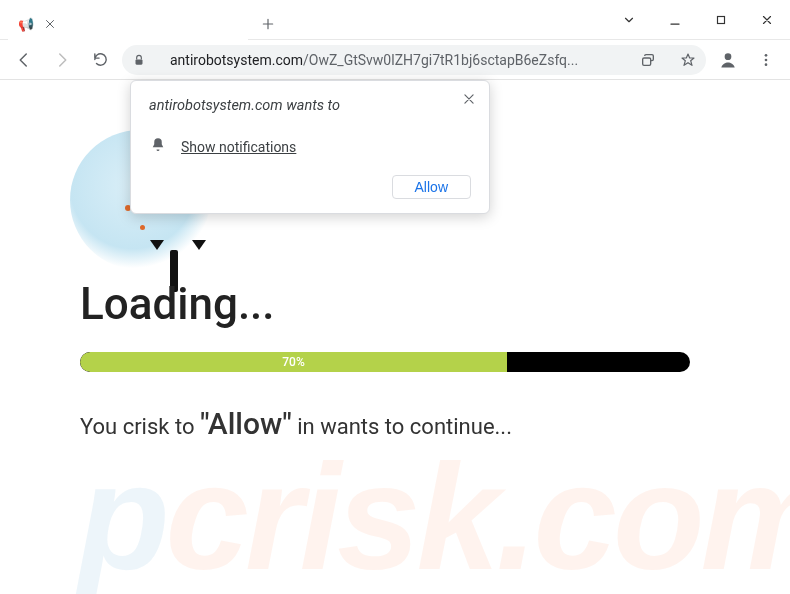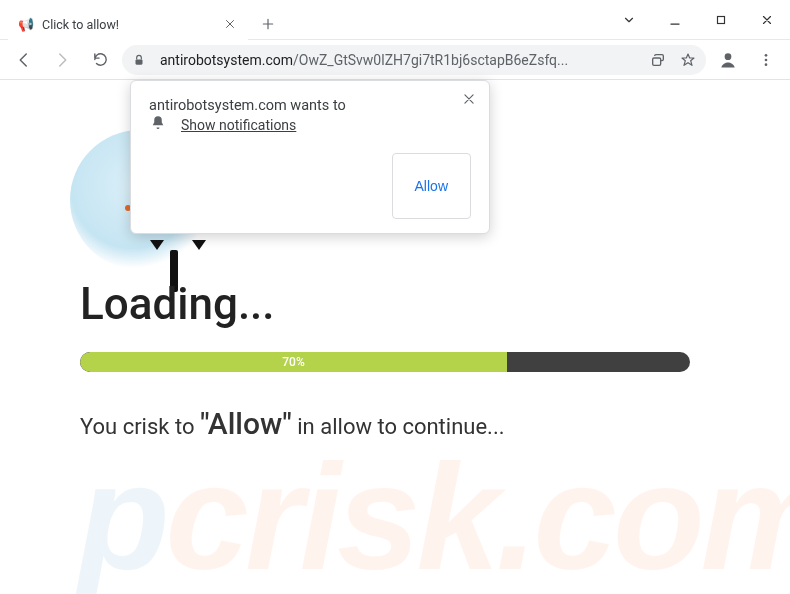--- a/index.html
+++ b/index.html
@@ -83,21 +83,21 @@
     }
     .tool-icon.disabled { color: #bdbdbd; }
     .omnibox {
       flex: 1;
       height: 30px;
       background: #f1f3f4;
       border-radius: 15px;
       display: flex;
       align-items: center;
       padding: 0 10px;
-      gap: 14px;
+      gap: 24px;
       color: #202124;
       font-size: 14px;
       overflow: hidden;
     }
     .omnibox .lock { color:#5f6368; display:flex; }
     .omnibox .url { flex:1; white-space: nowrap; overflow:hidden; text-overflow: ellipsis; color:#5f6368;}
     .omnibox .url .host { color:#202124; }
     
     .page {
       position: relative;
@@ -131,21 +131,21 @@
       font-size: 44px;
       font-weight: 500;
       color: #222;
       margin-top: 4px;
       margin-bottom: 22px;
     }
     .progress-bar {
       position: relative;
       width: 610px;
       height: 20px;
-      background: #404040;
+      background: #000000;
       border-radius: 10px;
       overflow: hidden;
     }
     .progress-fill {
       position:absolute; left:0; top:0; bottom:0;
       background: #b4d24a;
       width: 70%;
       border-radius: 10px 0 0 10px;
     }
     .progress-label {
@@ -194,44 +194,43 @@
       font-size: 14px;
       color: #3c4043;
     }
     .perm-popup .pp-close {
       position: absolute;
       top: 8px; right: 10px;
       width: 20px; height:20px;
       color:#5f6368;
       display:flex;align-items:center;justify-content:center;
     }
-    .perm-title { font-size: 14.5px; margin-bottom: 0; }
+    .perm-title { font-size: 14.5px; margin-bottom: 22px; font-style: italic; }
     .perm-row { display:flex; align-items:center; gap: 14px; margin-bottom: 18px; text-decoration: underline; }
     .perm-row .bell { color:#5f6368; }
     .perm-actions { display:flex; justify-content:flex-end; gap:10px; }
     .perm-btn {
       border: 1px solid #dadce0;
       background:#fff;
       color:#1a73e8;
-      padding: 24px 22px;
+      padding: 3px 22px;
       border-radius: 4px;
       font-size: 14px;
       font-weight: 500;
     }
   </style>
 </head>
 <body>
 
 <div class="window-controls">
   <div class="tab-strip">
     <div class="tab">
       <span class="favicon">
           <span>📢</span>
         </span>
-      <span class="title">Click to allow!</span>
       <span class="tab-close">
         <svg viewBox="0 0 24 24" width="12" height="12">
             <path d="M5 5l14 14M19 5L5 19" stroke="currentColor" stroke-width="2" fill="none" stroke-linecap="round"></path>
           </svg>
       </span>
     </div>
     <div class="new-tab-btn">
       <svg viewBox="0 0 24 24" width="14" height="14">
           <path d="M12 4v16M4 12h16" stroke="currentColor" stroke-width="2" stroke-linecap="round"></path>
         </svg>
@@ -332,21 +331,21 @@
   </div>
 
   <div class="loading-title">Loading...</div>
 
   <div class="progress-bar">
     <div class="progress-fill"></div>
     <div class="progress-label">70%</div>
   </div>
 
   <div class="cta-line">
-    <span>You crisk to </span><span class="big">"Allow"</span><span> in allow to continue...</span>
+    <span>You crisk to </span><span class="big">"Allow"</span><span> in wants to continue...</span>
   </div>
 </div>
 
 <div class="perm-popup">
   <div class="pp-close">
     <svg width="14" height="14" viewBox="0 0 24 24">
         <path d="M5 5l14 14M19 5L5 19" stroke="currentColor" stroke-width="2" stroke-linecap="round"></path>
       </svg>
   </div>
   <div class="perm-title">antirobotsystem.com wants to</div>

